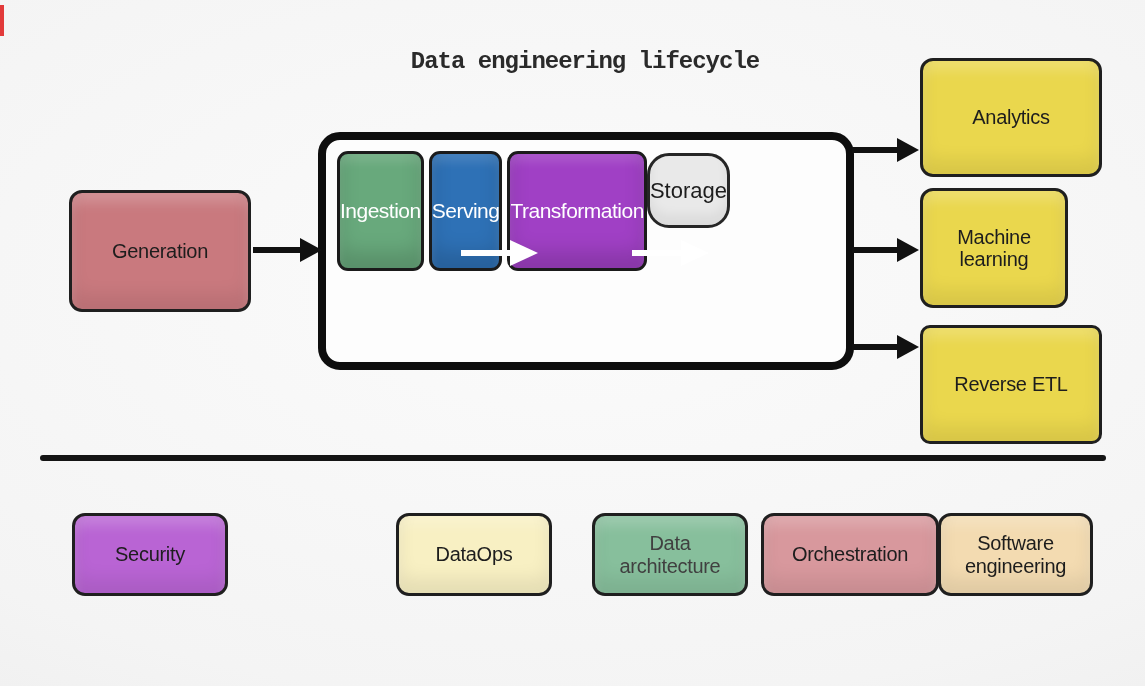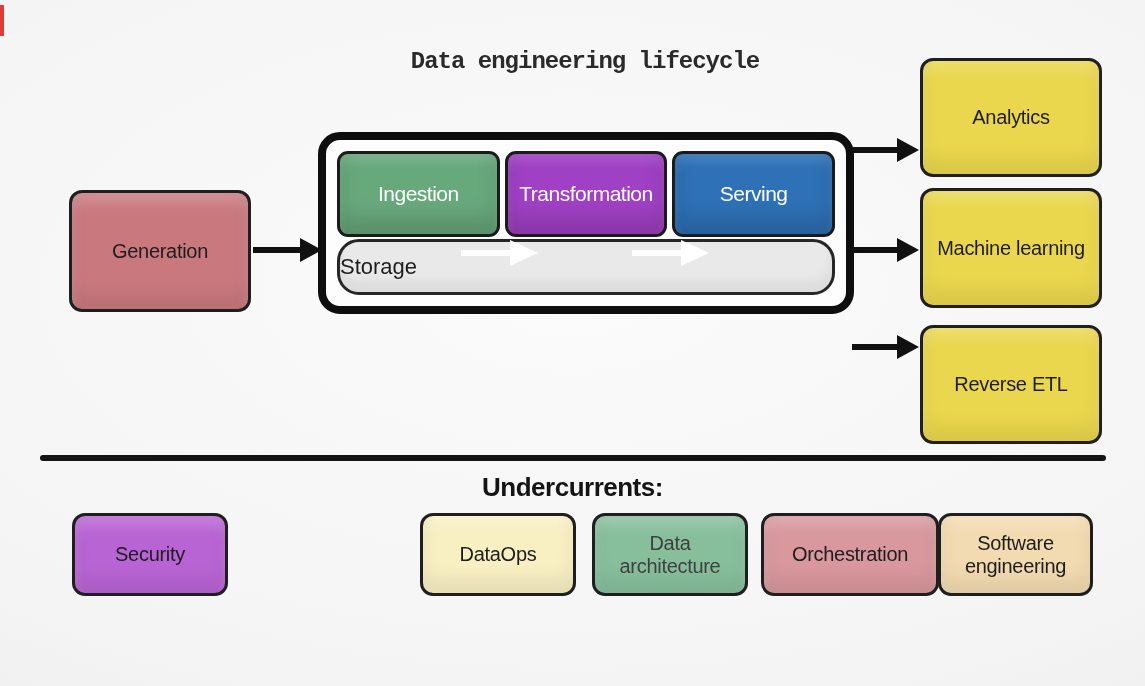--- a/index.html
+++ b/index.html
@@ -14,48 +14,48 @@
     font-size:24px;font-weight:700;letter-spacing:-1px;color:#2a2a2a;font-family:Liberation Mono, monospace;
   }
   .box{
     position:absolute;box-sizing:border-box;border:3px solid #1f1f1f;border-radius:13px;
     display:flex;align-items:center;justify-content:center;text-align:center;
     font-size:20px;letter-spacing:-0.3px;line-height:1.12;color:#1d1d1d;
     box-shadow:inset 0 -14px 18px rgba(0,0,0,0.08), inset 0 10px 12px rgba(255,255,255,0.18);
   }
   .generation{left:69px;top:190px;width:182px;height:122px;}
   .lifecycle{
-    position:absolute;left:318px;top:132px;width:536px;height:182px;box-sizing:border-box;
+    position:absolute;left:318px;top:132px;width:536px;height:238px;box-sizing:border-box;
     border:8px solid #0e0e0e;border-radius:22px;background:#fdfdfd;
-    padding:11px;display:flex;flex-direction:column;
+    padding:11px;display:flex;flex-direction:row;
   }
   .stage-row{display:flex;gap:5px;height:120px;}
   .stage{
     position:relative;flex:1;box-sizing:border-box;border:3px solid #1b1b1b;border-radius:11px;
     display:flex;align-items:center;justify-content:center;text-align:center;
     font-size:21px;letter-spacing:-0.5px;color:#fff;
     box-shadow:inset 0 -16px 20px rgba(0,0,0,0.15), inset 0 8px 10px rgba(255,255,255,0.12);
   }
   .storage{
     margin-top:2px;height:75px;box-sizing:border-box;border:3px solid #262626;border-radius:22px;
     display:flex;align-items:center;font-size:22px;color:#1d1d1d;
     box-shadow:inset 0 -10px 12px rgba(0,0,0,0.06);
   }
   .output-analytics{left:920px;top:58px;width:182px;height:119px;}
-  .output-ml{left:920px;top:188px;width:182px;height:120px;padding:6px 14px;}
+  .output-ml{left:920px;top:188px;width:148px;height:120px;padding:6px 14px;}
   .output-retl{left:920px;top:325px;width:182px;height:119px;}
   .divider{position:absolute;left:40px;top:455px;width:1066px;height:6px;background:#141414;border-radius:3px;}
   .uc-heading{
     position:absolute;left:0;top:472px;width:1145px;text-align:center;
     font-size:26px;font-weight:700;letter-spacing:-0.5px;color:#141414;
   }
   .uc-box{font-size:20px;top:513px;height:83px;padding:0 8px;}
   .uc-0{left:72px;width:156px;}
   .uc-1{left:245px;width:156px;}
-  .uc-2{left:420px;width:156px;}
+  .uc-2{left:396px;width:156px;}
   .uc-3{left:592px;width:156px;}
   .uc-4{left:761px;width:178px;align-items:center;}
   .uc-5{left:938px;width:155px;}
   .caption{
     position:absolute;left:0;top:610px;width:1145px;text-align:center;
     font-family:"Liberation Serif", serif;font-weight:700;font-size:30px;color:#111;
   }
   .arrow-layer{position:absolute;left:0;top:0;width:1145px;height:686px;pointer-events:none;z-index:6;}
 </style>
 </head>
@@ -69,44 +69,43 @@
 
   <div class="box generation" style="background-color: rgb(201, 121, 126);">
     <span style="color: rgb(29, 29, 29);">Generation</span>
   </div>
 
   <div class="lifecycle">
     <div class="stage-row">
       <div class="stage" style="background-color: rgb(104, 169, 124);">
         <span style="color: rgb(255, 255, 255);">Ingestion</span>
       </div>
+      <div class="stage" style="background-color: rgb(46, 113, 182);">
+        <span style="color: rgb(255, 255, 255);">Serving</span>
+      </div>
       <div class="stage" style="background-color: rgb(160, 64, 197);">
         <span style="color: rgb(255, 255, 255);">Transformation</span>
-      </div>
-      <div class="stage" style="background-color: rgb(46, 113, 182);">
-        <span style="color: rgb(255, 255, 255);">Serving</span>
       </div>
     </div>
     <div class="storage" style="background-color: rgb(233, 233, 233);">
       <span style="color: rgb(29, 29, 29);">Storage</span>
     </div>
   </div>
 
   <div class="box output-analytics" style="background-color: rgb(234, 215, 77);">
     <span style="color: rgb(29, 29, 29);">Analytics</span>
   </div>
   <div class="box output-ml" style="background-color: rgb(234, 215, 77);">
     <span style="color: rgb(29, 29, 29);">Machine learning</span>
   </div>
-  <div class="box output-retl" style="background-color: rgb(234, 215, 77);">
+  <div class="box output-retl" style="background-color: rgb(234, 215, 77); border-radius: 10px;">
     <span style="color: rgb(29, 29, 29);">Reverse ETL</span>
   </div>
 
   <div class="divider"></div>
-  <div class="uc-heading">Undercurrents:</div>
 
   <div class="box uc-box uc-0" style="background-color: rgb(185, 100, 212);">
     <span style="color: rgb(29, 29, 29);">Security</span>
   </div>
   <div class="box uc-box uc-2" style="background-color: rgb(248, 240, 195);">
     <span style="color: rgb(29, 29, 29);">DataOps</span>
   </div>
   <div class="box uc-box uc-3" style="background-color: rgb(135, 191, 156);">
     <span style="color: #404040;">Data architecture</span>
   </div>

